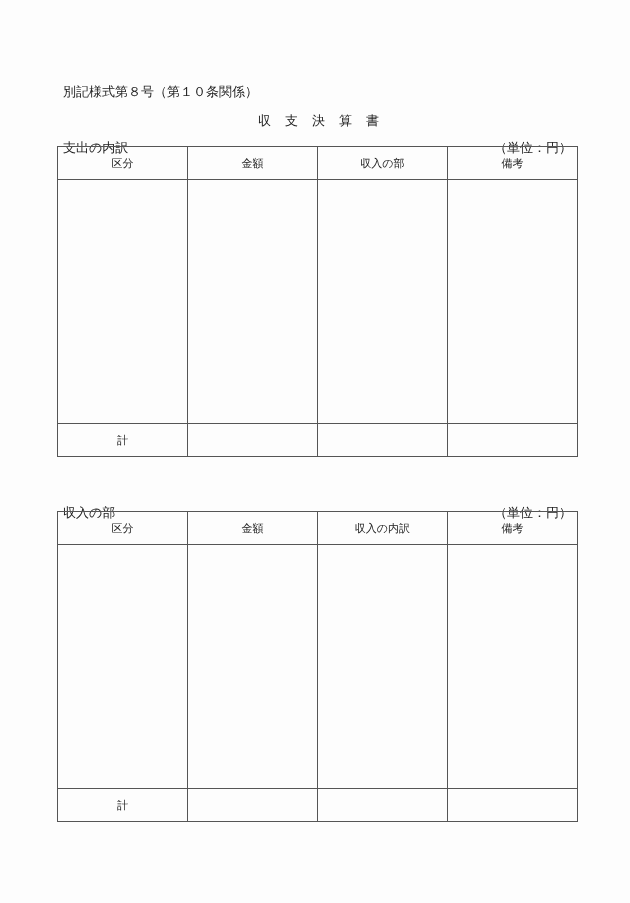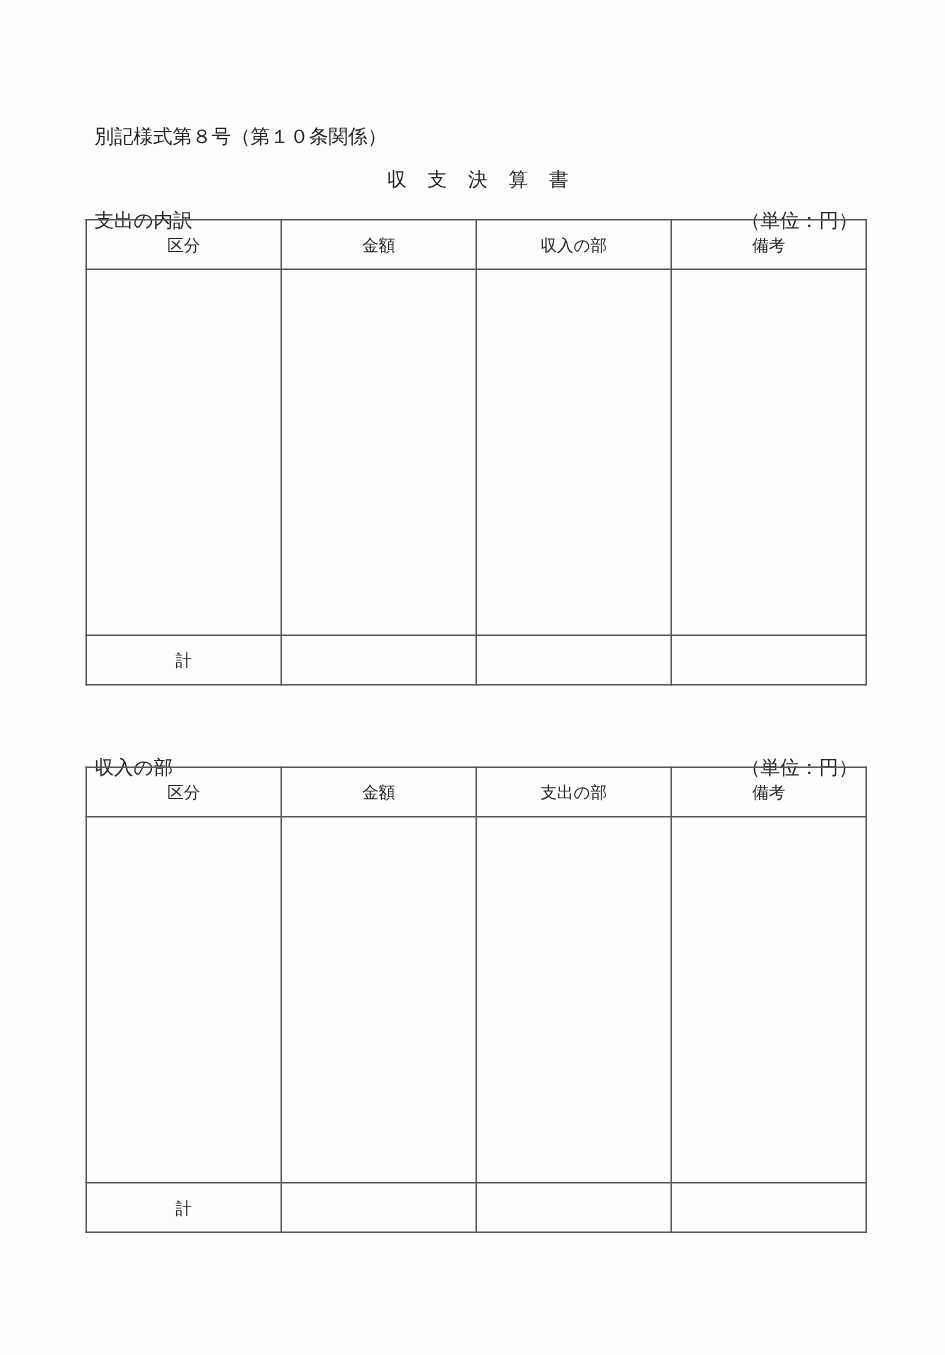--- a/index.html
+++ b/index.html
@@ -72,21 +72,21 @@
   <colgroup>
       <col>
       <col>
       <col>
       <col>
     </colgroup>
   <tbody>
       <tr class="hdr">
     <td>区分</td>
     <td>金額</td>
-    <td>支出の部</td>
+    <td>収入の内訳</td>
     <td>備考</td>
   </tr>
   <tr class="body">
     <td></td>
     <td></td>
     <td></td>
     <td></td>
   </tr>
   <tr class="tot">
     <td>計</td>

